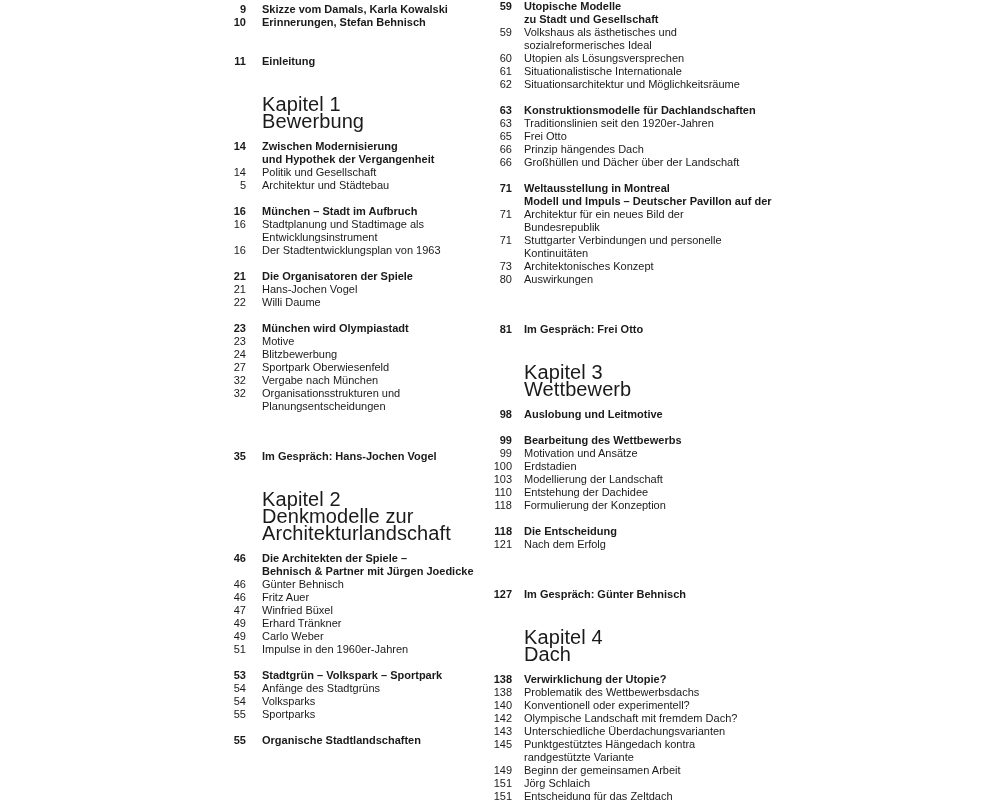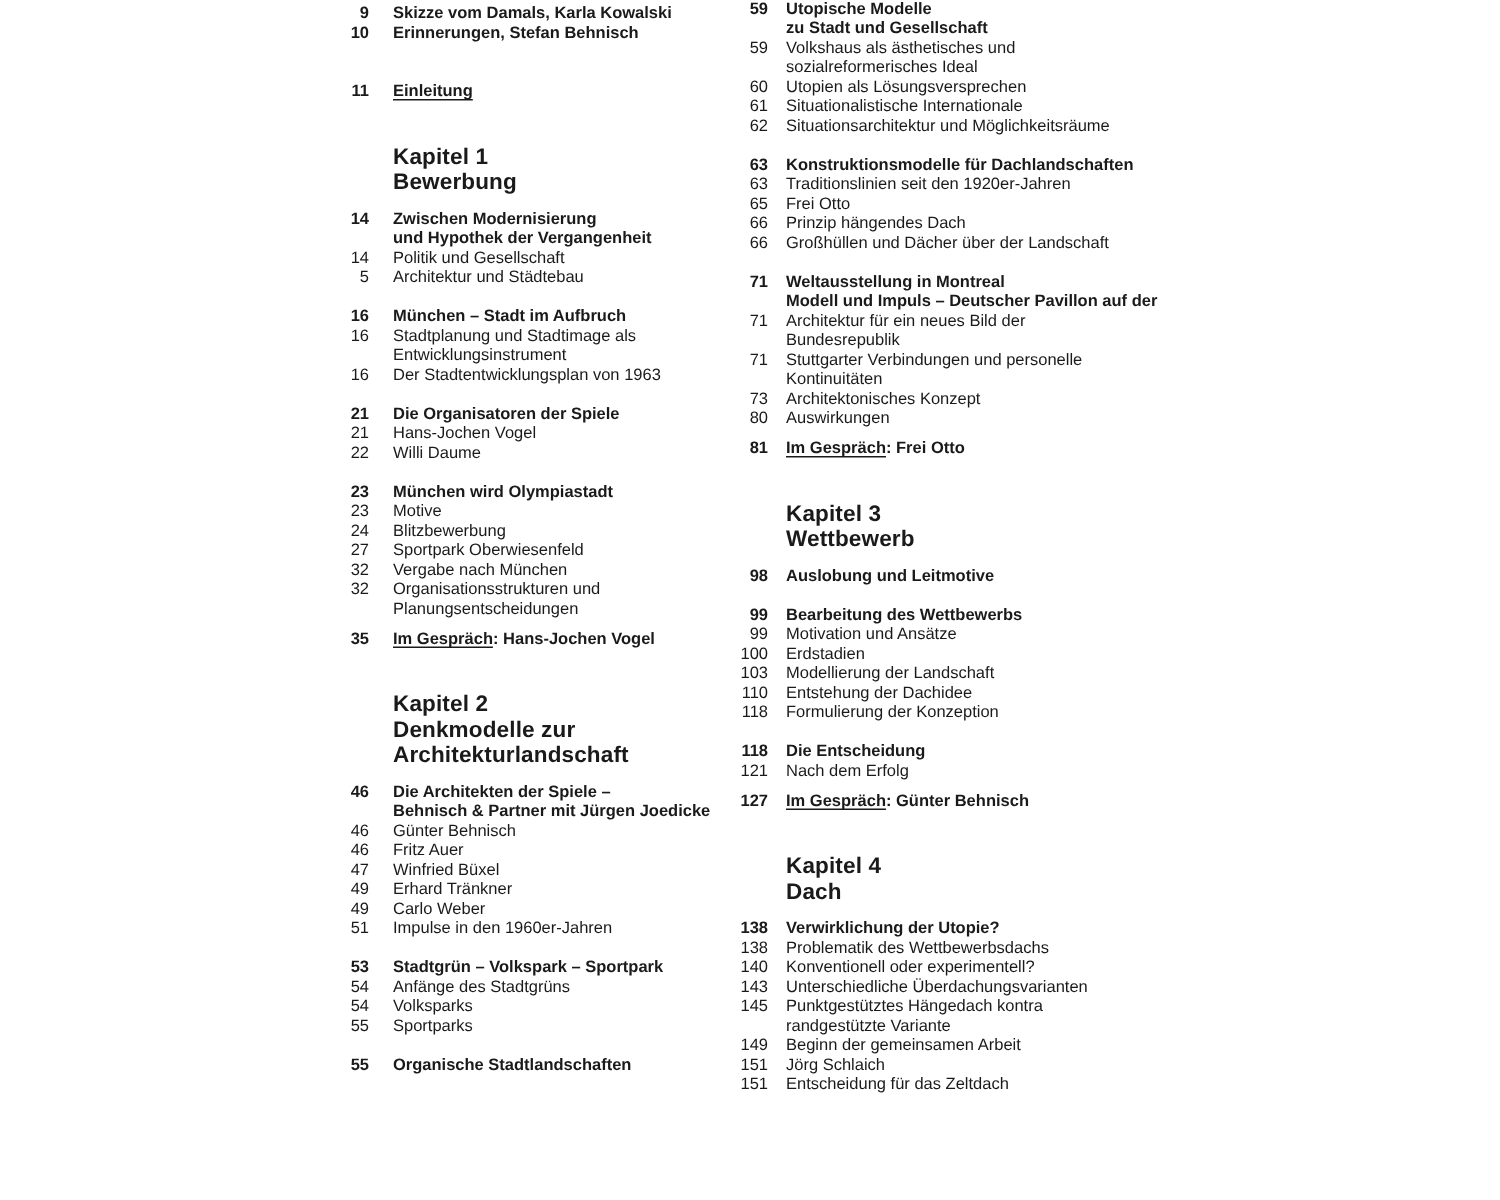--- a/index.html
+++ b/index.html
@@ -18,42 +18,42 @@
     position: absolute;
     display: flex;
     flex-direction: column;
     align-items: flex-start;
   }
   #col-left  { left: 222px; top: 3px;  width: 276px; }
   #col-right { left: 488px; top: 0px;  width: 300px; }
 
   .block + .block { margin-top: 13px; }
   .block.xl { margin-top: 26px; }
-  .block.interview { margin-top: 7px; }
+  .block.interview { margin-top: 37px; }
   .block.heading { margin-top: 28px; }
   #col-right .block.heading { }
   .block.heading + .block { margin-top: 10px; }
 
   .heading {
-    font-size: 15px;
+    font-size: 20px;
     line-height: 17px;
-    font-weight: 700;
+    font-weight: 400;
     letter-spacing: 0.1px;
     margin-left: 40px;
   }
   #col-right .heading { margin-left: 36px; }
   .hline { white-space: nowrap; }
 
   .row { display: flex; align-items: flex-start; }
   .row.bold { font-weight: 700; }
   .num { flex: none; width: 24px; text-align: right; }
   .txt { margin-left: 16px; }
   #col-right .txt { margin-left: 12px; }
   .line { white-space: nowrap; }
-  .u { text-decoration: underline; text-underline-offset: 2px; text-decoration-thickness: 1px; }
+  .u { text-underline-offset: 2px; text-decoration-thickness: 1px; }
 </style>
 </head>
 <body>
 
 <div class="page">
   <div class="col" id="col-left">
       <div class="block group">
         <div class="row bold">
           <span class="num">9</span>
           <span class="txt">
@@ -464,20 +464,26 @@
             <div class="line">Problematik des Wettbewerbsdachs</div>
           </span>
         </div>
         <div class="row">
           <span class="num">140</span>
           <span class="txt">
             <div class="line">Konventionell oder experimentell?</div>
           </span>
         </div>
         <div class="row">
+          <span class="num">142</span>
+          <span class="txt">
+            <div class="line">Olympische Landschaft mit fremdem Dach?</div>
+          </span>
+        </div>
+        <div class="row">
           <span class="num">143</span>
           <span class="txt">
             <div class="line">Unterschiedliche Überdachungsvarianten</div>
           </span>
         </div>
         <div class="row">
           <span class="num">145</span>
           <span class="txt">
             <div class="line">Punktgestütztes Hängedach kontra</div>
             <div class="line">randgestützte Variante</div>

